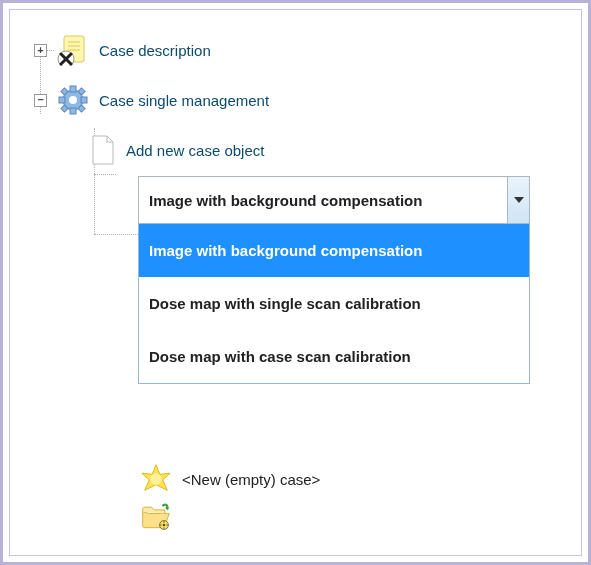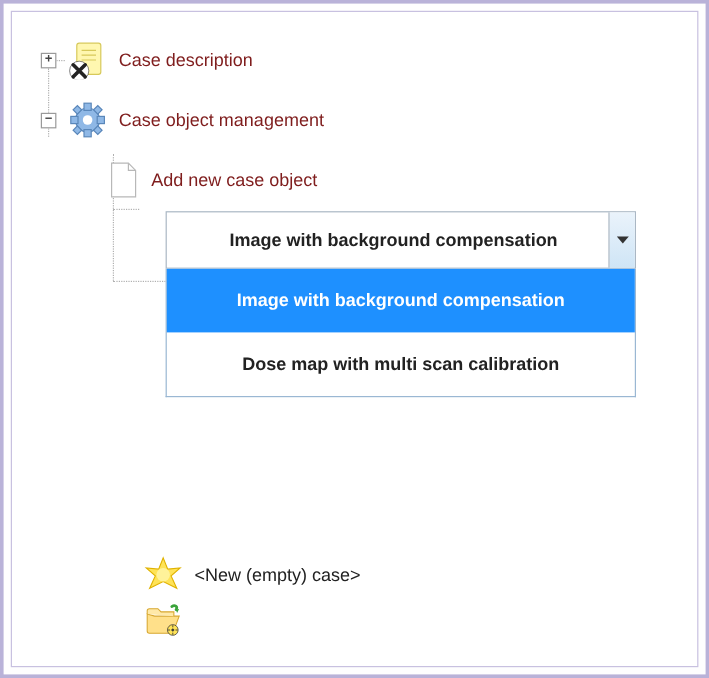--- a/index.html
+++ b/index.html
@@ -55,35 +55,34 @@
   .tree-icon {
     width: 32px;
     height: 32px;
     flex-shrink: 0;
     display: flex;
     align-items: center;
     justify-content: center;
     position: relative;
   }
   .tree-label {
-    color: #7f1d1d;
+    color: #0c4a6e;
     white-space: nowrap;
   }
   .dotted-line-v {
     position: absolute;
     border-left: 1px dotted #b0b0b0;
   }
   .dotted-line-h {
     position: absolute;
     border-top: 1px dotted #b0b0b0;
   }
   .child-level {
     margin-left: 56px;
     position: relative;
-    text-align: center;
   }
   .child-row {
     display: flex;
     align-items: center;
     gap: 10px;
     margin-bottom: 10px;
     position: relative;
   }
   
   .dropdown-wrap {
@@ -130,21 +129,21 @@
     padding: 18px 10px;
     color: #222;
     cursor: pointer;
   }
   .listitem.selected {
     background: #1e90ff;
     color: #ffffff;
   }
   .footer-items {
     position: absolute;
-    left: 110px;
+    left: 130px;
     bottom: 22px;
     width: 360px;
   }
   .footer-row {
     display: flex;
     align-items: center;
     gap: 10px;
     margin-top: 6px;
   }
   .footer-row .tree-label { color: #222; }
@@ -193,21 +192,21 @@
                 <rect x="8" y="-3" width="6" height="6"></rect>
                 <rect x="6" y="6" width="5" height="5" transform="rotate(45 8.5 8.5)"></rect>
                 <rect x="-11" y="-11" width="5" height="5" transform="rotate(45 -8.5 -8.5)"></rect>
                 <rect x="6" y="-11" width="5" height="5" transform="rotate(45 8.5 -8.5)"></rect>
                 <rect x="-11" y="6" width="5" height="5" transform="rotate(45 -8.5 8.5)"></rect>
               </g>
               <circle r="4" fill="#fff"></circle>
             </g>
           </svg>
         </div>
-        <span class="tree-label">Case object management</span>
+        <span class="tree-label">Case single management</span>
       </div>
 
       <div class="child-level">
         <div class="child-row">
           <div class="tree-icon" style="width:26px;height:32px;">
             <svg width="26" height="32" viewBox="0 0 26 32">
               <path d="M3 2 H17 L23 8 V30 H3 Z" fill="#ffffff" stroke="#b8b8b8"></path>
               <path d="M17 2 V8 H23" fill="none" stroke="#b8b8b8"></path>
             </svg>
           </div>
@@ -216,21 +215,22 @@
 
         <div class="dropdown-wrap">
           <div class="combo">
             <span class="combo-text">Image with background compensation</span>
             <div class="combo-btn">
               <span class="tri"></span>
             </div>
           </div>
           <div class="listbox">
             <div class="listitem selected">Image with background compensation</div>
-            <div class="listitem">Dose map with multi scan calibration</div>
+            <div class="listitem">Dose map with single scan calibration</div>
+            <div class="listitem">Dose map with case scan calibration</div>
           </div>
         </div>
       </div>
 
     </div>
 
     <div class="footer-items">
       <div class="footer-row">
         <div class="tree-icon">
           <svg width="34" height="34" viewBox="0 0 34 34">

